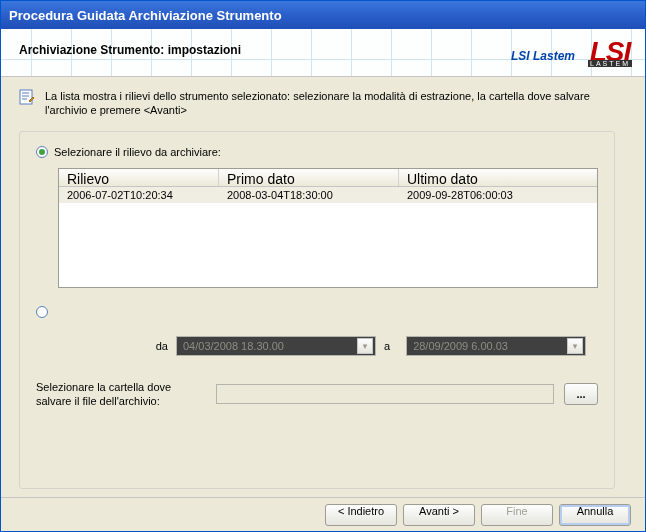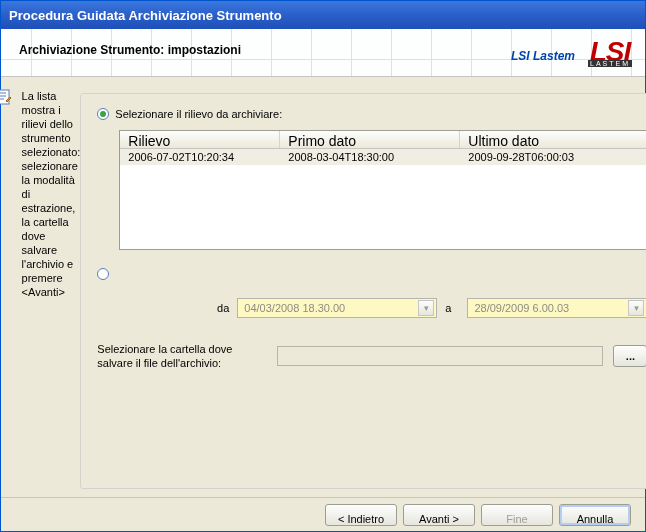--- a/index.html
+++ b/index.html
@@ -76,24 +76,23 @@
   .logo-bot {
     font-size: 7px;
     letter-spacing: 2px;
     color: #666;
     background:#333;
     color:#fff;
     padding:0 2px;
   }
   .content {
     flex: 1;
-    padding: 12px 4px 8px 18px;
-    display: flex;
-    flex-direction: row;
-    justify-content: center;
+    padding: 12px 30px 8px 18px;
+    display: flex;
+    flex-direction: column;
   }
   .intro-row {
     display: flex;
     align-items: flex-start;
     gap: 10px;
     padding-bottom: 10px;
   }
   .intro-icon {
     width: 16px;
     height: 16px;
@@ -184,21 +183,21 @@
   .combo {
     display: flex;
     align-items: center;
     border: 1px solid #b5b5ad;
     background: #ece9d8;
     height: 20px;
     padding: 0 2px 0 6px;
     color: #888;
     position: relative;
   }
-  .combo.disabled { color: #8d8d85; background:#fef9c3; }
+  .combo.disabled { color: #8d8d85; background:#404040; }
   .combo .arrow {
     width: 16px;
     height: 16px;
     margin-left: auto;
     display: flex;
     align-items: center;
     justify-content: center;
     border: 1px solid #c5c5c5;
     background: linear-gradient(#fdfdfd,#e6e6de);
     color: #9a9a92;
@@ -244,21 +243,21 @@
     padding: 0 14px;
     background: #ece9d8;
   }
   .btn {
     min-width: 72px;
     height: 22px;
     border: 1px solid #9d9d94;
     border-radius: 3px;
     background: linear-gradient(#fdfdfd,#e6e6de);
     display: inline-flex;
-    align-items: flex-end;
+    align-items: flex-start;
     justify-content: center;
     padding: 0 10px;
     font-size: 11px;
   }
   .btn.disabled { color: #a0a098; }
   .btn.default { box-shadow: 0 0 0 2px #b6cdf2 inset; }
 </style>
 </head>
 <body>
 

